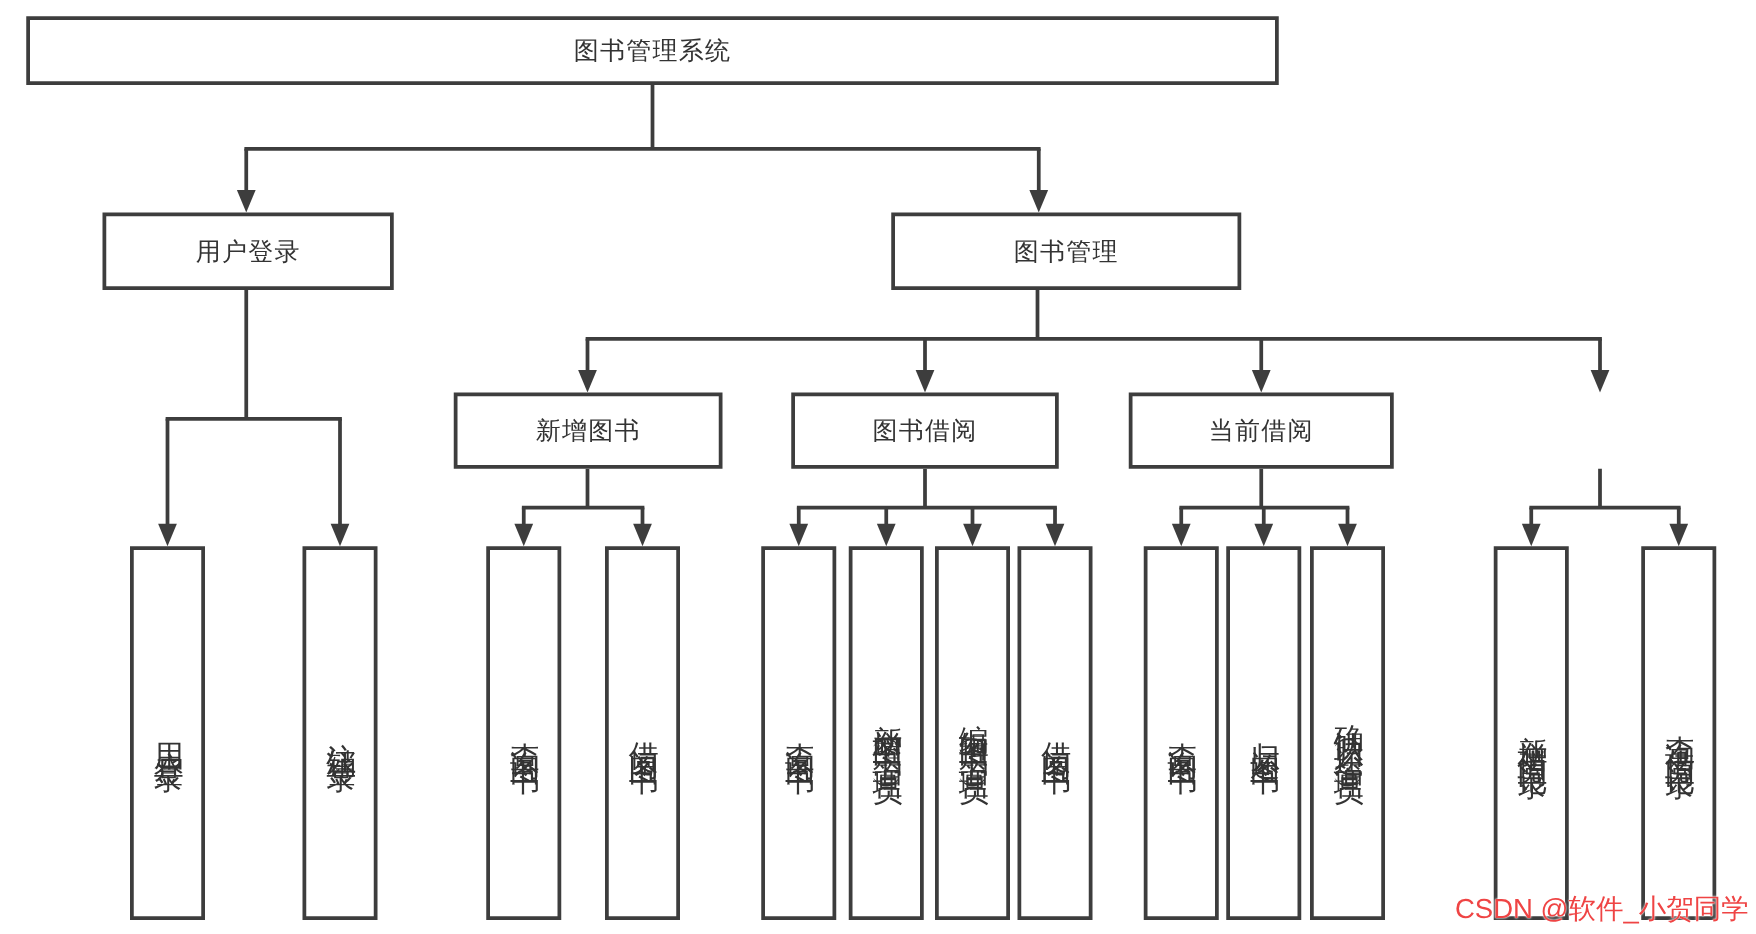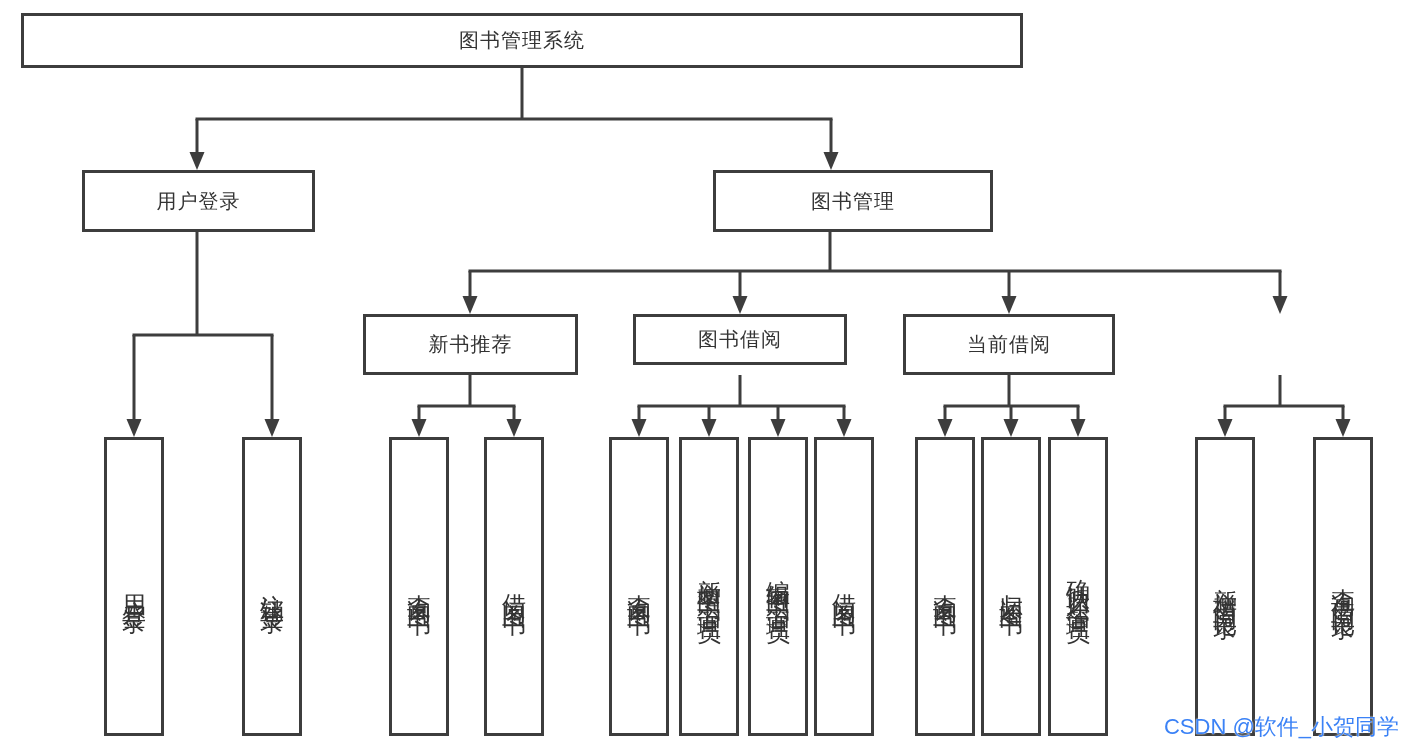--- a/index.html
+++ b/index.html
@@ -46,21 +46,21 @@
     writing-mode: vertical-rl;
     text-orientation: mixed;
     letter-spacing: 6px;
     line-height: 1;
   }
   .watermark {
     position: absolute;
     right: 6px;
     top: 712px;
     font-size: 22px;
-    color: #3b82f6;
+    color: #ef4444;
     text-shadow: 0 0 2px #ffffff, 0 0 1px #ffffff;
     white-space: nowrap;
   }
 </style>
 </head>
 <body>
 
 <div class="stage">
 
   <svg class="connectors" viewBox="0 0 1405 747" xmlns="http://www.w3.org/2000/svg">
@@ -146,23 +146,23 @@
   </div>
 
   <div class="box h" style="left:82px; top:170px; width:233px; height:62px;">
     <span>用户登录</span>
   </div>
   <div class="box h" style="left:713px; top:170px; width:280px; height:62px;">
     <span>图书管理</span>
   </div>
 
   <div class="box h" style="left:363px; top:314px; width:215px; height:61px;">
-    <span>新书推荐</span>
-  </div>
-  <div class="box h" style="left:633px; top:314px; width:214px; height:51px;">
+    <span>新增图书</span>
+  </div>
+  <div class="box h" style="left:633px; top:314px; width:214px; height:61px;">
     <span>图书借阅</span>
   </div>
   <div class="box h" style="left:903px; top:314px; width:212px; height:61px;">
     <span>当前借阅</span>
   </div>
 
   <div class="box v" style="left:104px; top:437px; width:60px; height:299px;">
     <span class="vtext">用户登录</span>
   </div>
   <div class="box v" style="left:242px; top:437px; width:60px; height:299px;">

